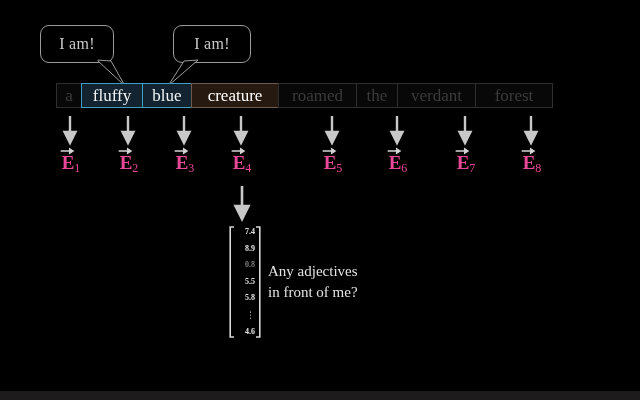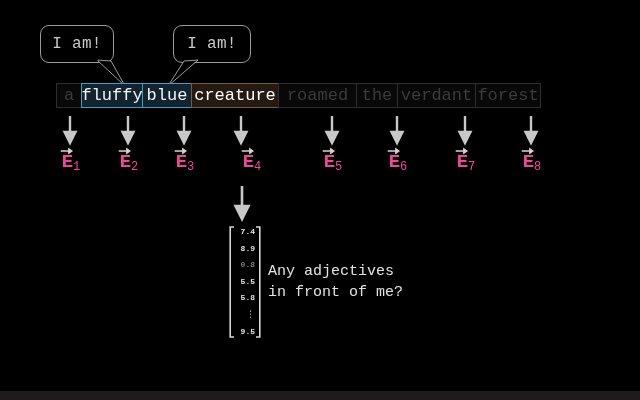--- a/index.html
+++ b/index.html
@@ -6,21 +6,21 @@
     margin: 0;
     padding: 0;
     background: #000000;
   }
   #stage {
     position: relative;
     width: 640px;
     height: 400px;
     background: #000000;
     overflow: hidden;
-    font-family: Liberation Mono, monospace;
+    font-family: Liberation Serif, serif;
   }
 
   
   #bottom-bar {
     position: absolute;
     left: 0;
     bottom: 0;
     width: 640px;
     height: 9px;
     background: #1d1b1b;
@@ -207,21 +207,21 @@
   </svg>
 
   <div id="sentence-row">
     <div class="word dim" style="width:26px;">a</div>
     <div class="word hl-blue" style="width:62px;">fluffy</div>
     <div class="word hl-blue" style="width:50px;">blue</div>
     <div class="word hl-brown" style="width:88px;text-align:center;">creature</div>
     <div class="word dim" style="width:79px;">roamed</div>
     <div class="word dim" style="width:42px;">the</div>
     <div class="word dim" style="width:79px;">verdant</div>
-    <div class="word dim" style="width:66px;">forest</div>
+    <div class="word dim" style="width:78px;">forest</div>
   </div>
 
   <svg class="down-arrow" style="left:63px;  top:116px;" viewBox="0 0 14 28">
       <path d="M7,0 L7,18 M7,27 L1.5,16 L12.5,16 Z" stroke="#c8c8c8" stroke-width="2.4" fill="#c8c8c8"></path>
     </svg>
   <svg class="down-arrow" style="left:121px; top:116px;" viewBox="0 0 14 28">
       <path d="M7,0 L7,18 M7,27 L1.5,16 L12.5,16 Z" stroke="#c8c8c8" stroke-width="2.4" fill="#c8c8c8"></path>
     </svg>
   <svg class="down-arrow" style="left:177px; top:116px;" viewBox="0 0 14 28">
       <path d="M7,0 L7,18 M7,27 L1.5,16 L12.5,16 Z" stroke="#c8c8c8" stroke-width="2.4" fill="#c8c8c8"></path>
@@ -256,21 +256,21 @@
         </svg>
       <b>E</b></span><span class="sub">2</span>
   </div>
   <div class="elabel" style="left:185px; top:150px;">
     <span class="vecwrap">
       <svg class="vbar" height="6" viewBox="0 0 22 6" preserveAspectRatio="none">
           <path d="M0,3 L17,3 M22,3 L15,0.4 L15,5.6 Z" stroke="#d6d6d6" stroke-width="1.3" fill="#d6d6d6"></path>
         </svg>
       <b>E</b></span><span class="sub">3</span>
   </div>
-  <div class="elabel" style="left:252px; top:150px;">
+  <div class="elabel" style="left:242px; top:150px;">
     <span class="vecwrap">
       <svg class="vbar" height="6" viewBox="0 0 22 6" preserveAspectRatio="none">
           <path d="M0,3 L17,3 M22,3 L15,0.4 L15,5.6 Z" stroke="#d6d6d6" stroke-width="1.3" fill="#d6d6d6"></path>
         </svg>
       <b>E</b></span><span class="sub">4</span>
   </div>
   <div class="elabel" style="left:333px; top:150px;">
     <span class="vecwrap">
       <svg class="vbar" height="6" viewBox="0 0 22 6" preserveAspectRatio="none">
           <path d="M0,3 L17,3 M22,3 L15,0.4 L15,5.6 Z" stroke="#d6d6d6" stroke-width="1.3" fill="#d6d6d6"></path>
@@ -310,21 +310,21 @@
     <svg class="brk right" viewBox="0 0 6 112" preserveAspectRatio="none">
       <path d="M1,1 L4.8,1 L4.8,111 L1,111" stroke="#d8d8d8" stroke-width="1.6" fill="none"></path>
     </svg>
     <div id="vector-values">
       <span class="vval">7.4</span>
       <span class="vval">8.9</span>
       <span class="vval dimv">0.8</span>
       <span class="vval">5.5</span>
       <span class="vval">5.8</span>
       <span class="vdots">⋮</span>
-      <span class="vval">9.5</span>
+      <span class="vval">4.6</span>
     </div>
   </div>
 
   <div id="question">
     <div>Any adjectives</div>
     <div>in front of me?</div>
   </div>
 
   <div id="bottom-bar"></div>
 

